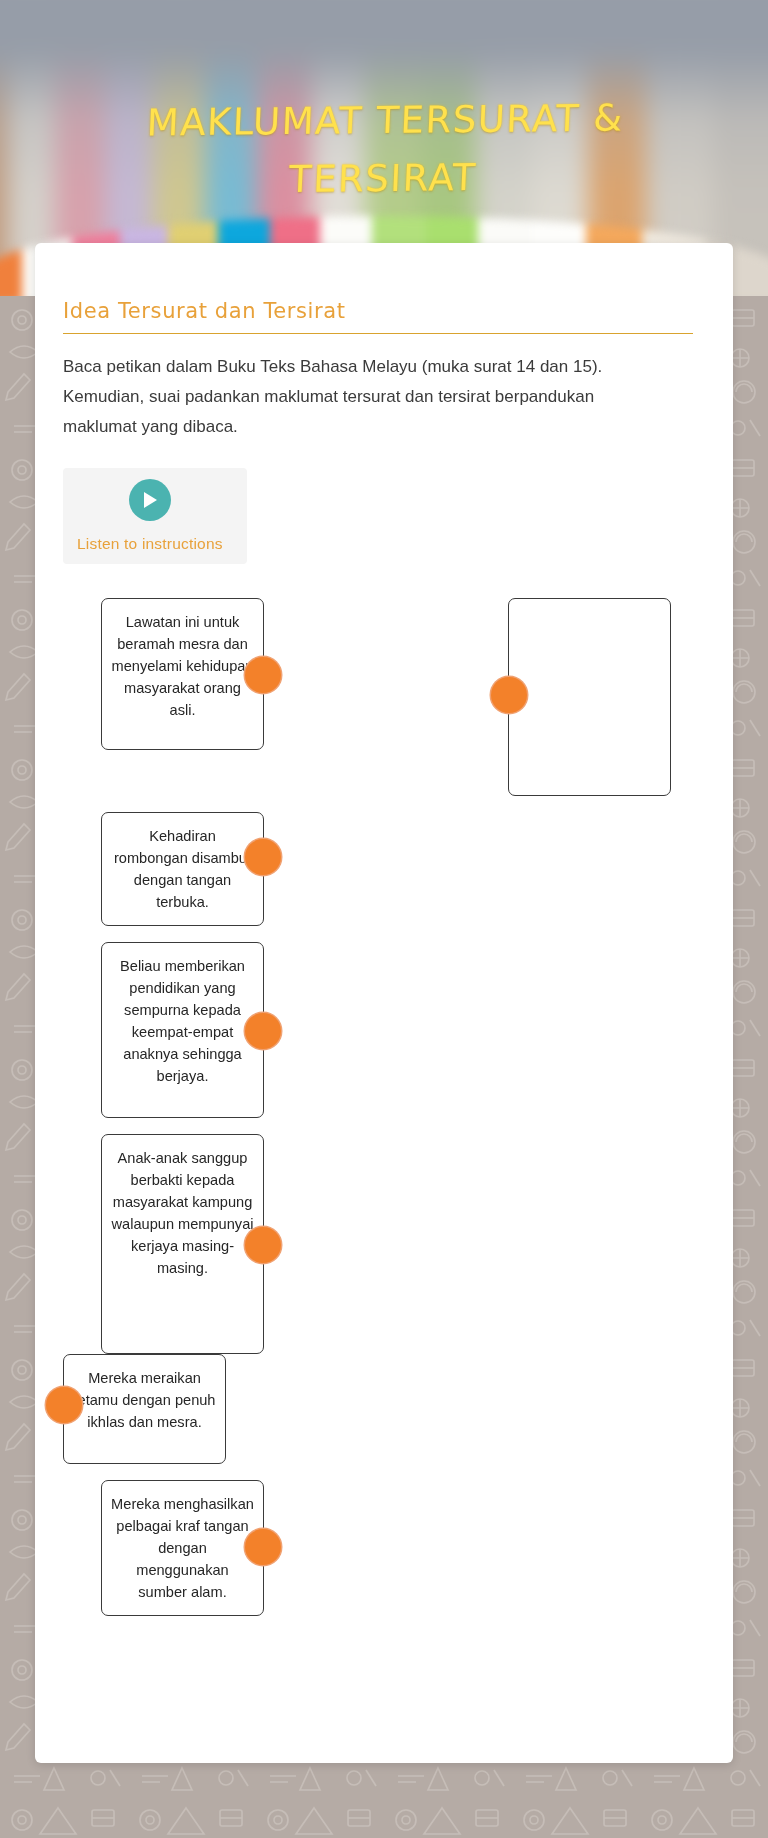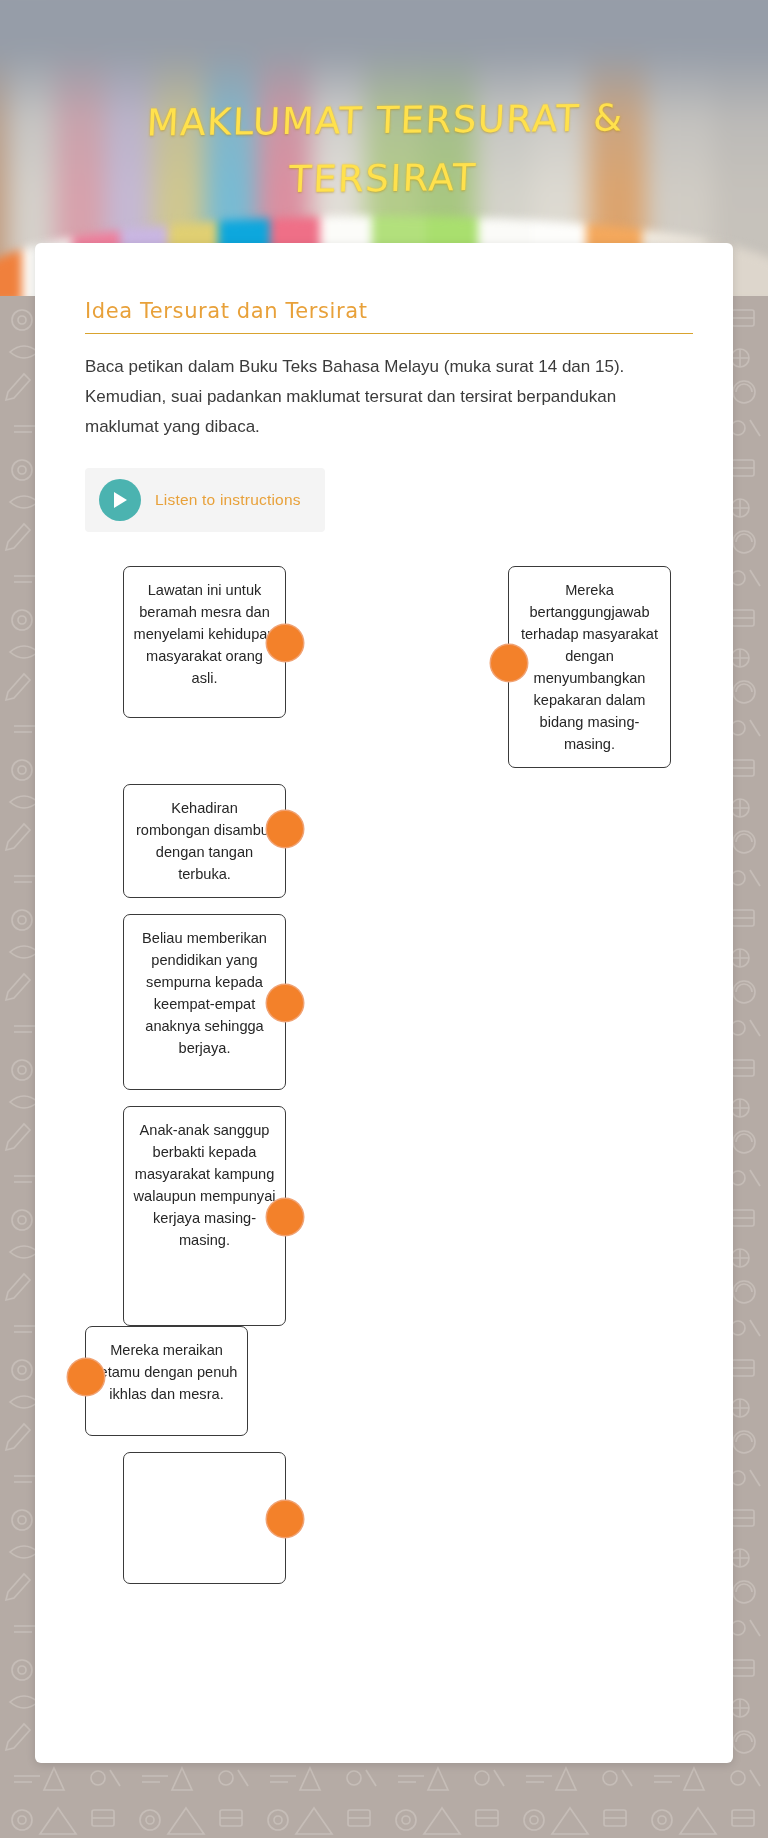--- a/index.html
+++ b/index.html
@@ -109,21 +109,21 @@
   #sheet {
     position: absolute;
     top: 243px;
     left: 35px;
     width: 698px;
     min-height: 1520px;
     background: #ffffff;
     border-radius: 6px;
     box-shadow: 0 2px 10px rgba(0,0,0,.13);
     z-index: 2;
-    padding: 56px 40px 62px 50px;
+    padding: 56px 40px 62px 28px;
   }
 
   #section-title {
     font-family: "DejaVu Sans", sans-serif;
     font-size: 21px;
     color: #e8a13a;
     letter-spacing: .6px;
     padding-bottom: 10px;
   }
   #title-rule {
@@ -142,20 +142,21 @@
 
   
   #listen-bar {
     display: inline-flex;
     align-items: center;
     gap: 14px;
     background: #f4f4f4;
     border-radius: 4px;
     padding: 11px 24px 11px 14px;
     margin-bottom: 34px;
+    flex-direction: column;
   }
   #play-circle {
     width: 42px; height: 42px;
     border-radius: 50%;
     background: #4bb3b0;
     display: flex; align-items: center; justify-content: center;
     flex: 0 0 auto;
   }
   #play-circle svg { display: block; }
   #listen-label {
@@ -261,21 +262,20 @@
 
     <div class="match-row" style="margin-bottom:16px;">
       <div class="col col-left">
         <div class="card" style="min-height:152px;">
           <span>Lawatan ini untuk beramah mesra dan menyelami kehidupan masyarakat orang asli.</span>
           <span class="dot dot-right-edge" style="top:58px;"></span>
         </div>
       </div>
       <div class="col col-right">
         <div class="card" style="min-height:198px;">
-          <span>Mereka bertanggungjawab terhadap masyarakat dengan menyumbangkan kepakaran dalam bidang masing-masing.</span>
           <span class="dot dot-left-edge" style="top:78px;"></span>
         </div>
       </div>
     </div>
 
     <div class="match-row" style="margin-bottom:16px;">
       <div class="col col-left">
         <div class="card" style="min-height:88px;">
           <span>Kehadiran rombongan disambut dengan tangan terbuka.</span>
           <span class="dot dot-right-edge" style="top:26px;"></span>
@@ -303,19 +303,20 @@
         <div class="card" style="min-height:110px;">
           <span>Mereka meraikan tetamu dengan penuh ikhlas dan mesra.</span>
           <span class="dot dot-left-edge" style="top:32px;"></span>
         </div>
       </div>
     </div>
 
     <div class="match-row">
       <div class="col col-left">
         <div class="card" style="min-height:132px;">
+          <span>Mereka menghasilkan pelbagai kraf tangan dengan menggunakan sumber alam.</span>
           <span class="dot dot-right-edge" style="top:48px;"></span>
         </div>
       </div>
     </div>
 
   </div>
 </div>
 
 </body></html>

